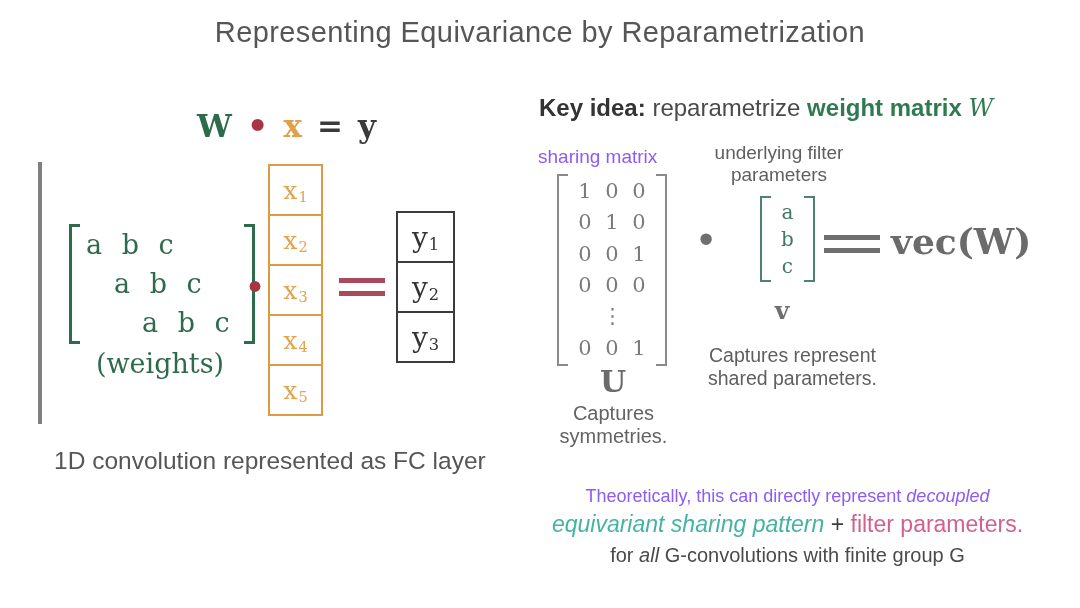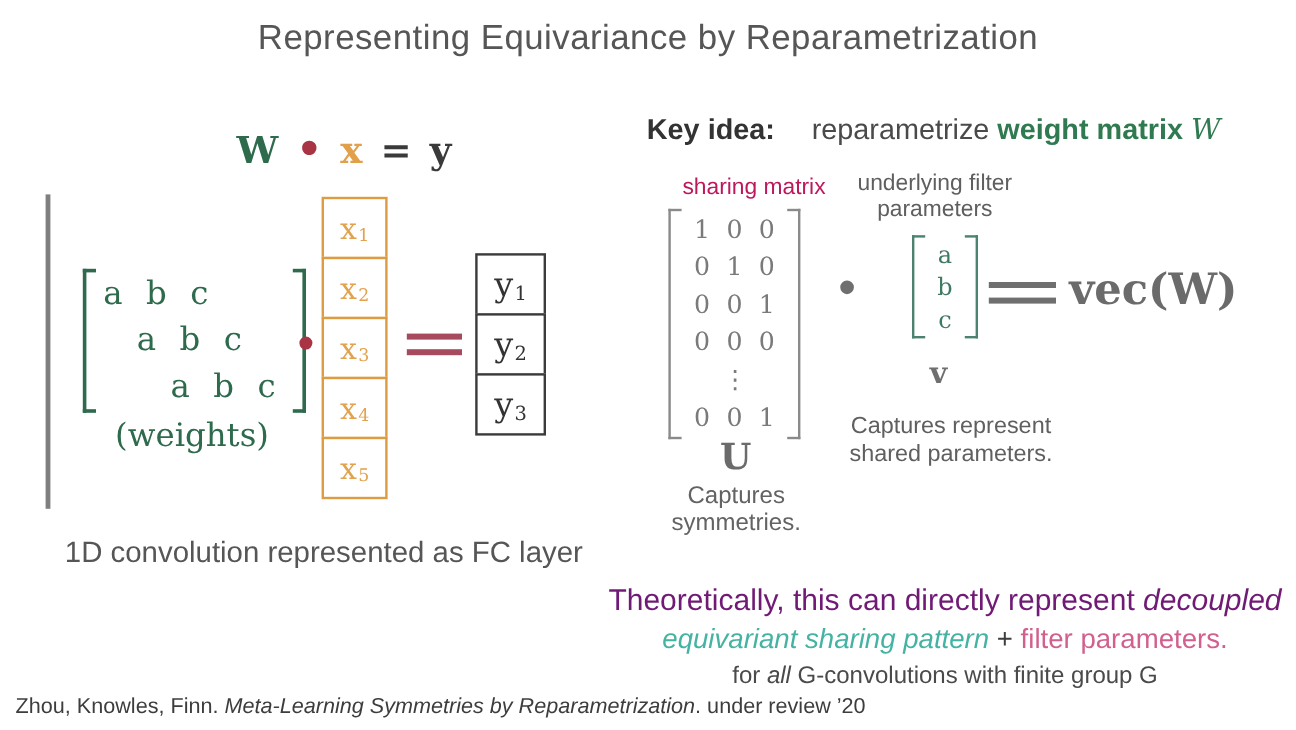--- a/index.html
+++ b/index.html
@@ -61,26 +61,26 @@
   .ycell { width:59px; height:52px; border:2px solid #3b3b3b; margin-top:-2px; background:#fff;
            display:flex; align-items:center; justify-content:center;
            font-family:"DejaVu Serif", serif; font-size:28px; color:#333; }
   .ycell:first-child { margin-top:0; }
 
   .caption-left { position:absolute; left:54px; top:447px; font-size:24.5px; color:#565656; }
 
   
   .key-idea { position:absolute; left:539px; top:94px; font-size:24px; white-space:nowrap; }
   .ki-label { font-weight:bold; color:#333; }
-  .ki-text  { color:#4a4a4a;margin-left:24px; }
+  .ki-text  { color:#4a4a4a; }
   .ki-green { color:#2f7a50; font-weight:bold; }
   .ki-var   { font-family:"DejaVu Serif", serif; font-style:italic; color:#2f7a50; font-weight:normal; }
 
-  .sharing-label { position:absolute; left:538px; top:146px; width:150px; text-align:right;
-                   font-size:19px; color:#be185d; }
+  .sharing-label { position:absolute; left:538px; top:146px; width:150px; text-align:left;
+                   font-size:19px; color:#8b5cf6; }
   .umatrix { position:absolute; left:557px; top:174px; height:192px; display:flex;
              font-family:"DejaVu Serif", serif; font-size:21px; color:#7a7a7a; }
   .umatrix .lbr, .umatrix .rbr { border-color:#8a8a8a; border-left-width:2px; border-right-width:2px;
                                  border-top-width:2px; border-bottom-width:2px; }
   .u-rows { width:88px; display:flex; flex-direction:column; justify-content:space-around; padding:2px 7px; }
   .u-row  { display:flex; justify-content:space-between; line-height:29px; }
   .u-row span { width:20px; text-align:center; }
   .u-row.dots { justify-content:center; }
   .u-symbol { position:absolute; left:557px; top:364px; width:112px; text-align:center;
               font-family:"DejaVu Serif", serif; font-weight:bold; font-size:30px; color:#6b6b6b; }
@@ -100,21 +100,21 @@
                font-size:19.5px; color:#5f5f5f; line-height:23px; }
 
   .eq-gray { position:absolute; left:824px; top:235px; }
   .eq-gray .bar { width:56px; height:5px; background:#6f6f6f; }
   .eq-gray .bar + .bar { margin-top:8px; }
   .vecw { position:absolute; left:891px; top:220px; font-family:"DejaVu Serif", serif;
           font-weight:bold; font-size:36px; color:#6b6b6b; white-space:nowrap; }
 
   
   .theory { position:absolute; left:505px; top:486px; width:565px; text-align:center; }
-  .theory .l1 { font-size:25px; color:#701a75; }
+  .theory .l1 { font-size:18px; color:#8b5cf6; }
   .theory .l2 { font-size:23px; margin-top:4px; color:#3d3d3d; }
   .theory .l3 { font-size:20px; margin-top:6px; color:#4a4a4a; }
   .em { font-style:italic; }
   .teal { color:#45b3a3;font-style:italic; }
   .pink { color:#d2608f; }
 
   
   .footer { position:absolute; left:13px; top:578px; font-size:18px; color:#3d3d3d; white-space:nowrap; }
 </style>
 </head>
@@ -271,17 +271,14 @@
       <span>Theoretically, this can directly represent </span><span class="em">decoupled</span>
     </div>
     <div class="l2">
       <span class="teal">equivariant sharing pattern</span><span> + </span><span class="pink">filter parameters.</span>
     </div>
     <div class="l3">
       <span>for </span><span class="em">all</span><span> G-convolutions with finite group G</span>
     </div>
   </div>
 
-  <div class="footer">
-    <span>Zhou, Knowles, Finn. </span><span class="em">Meta-Learning Symmetries by Reparametrization</span><span>. under review ’20</span>
-  </div>
 
 </div>
 
 </body></html>

